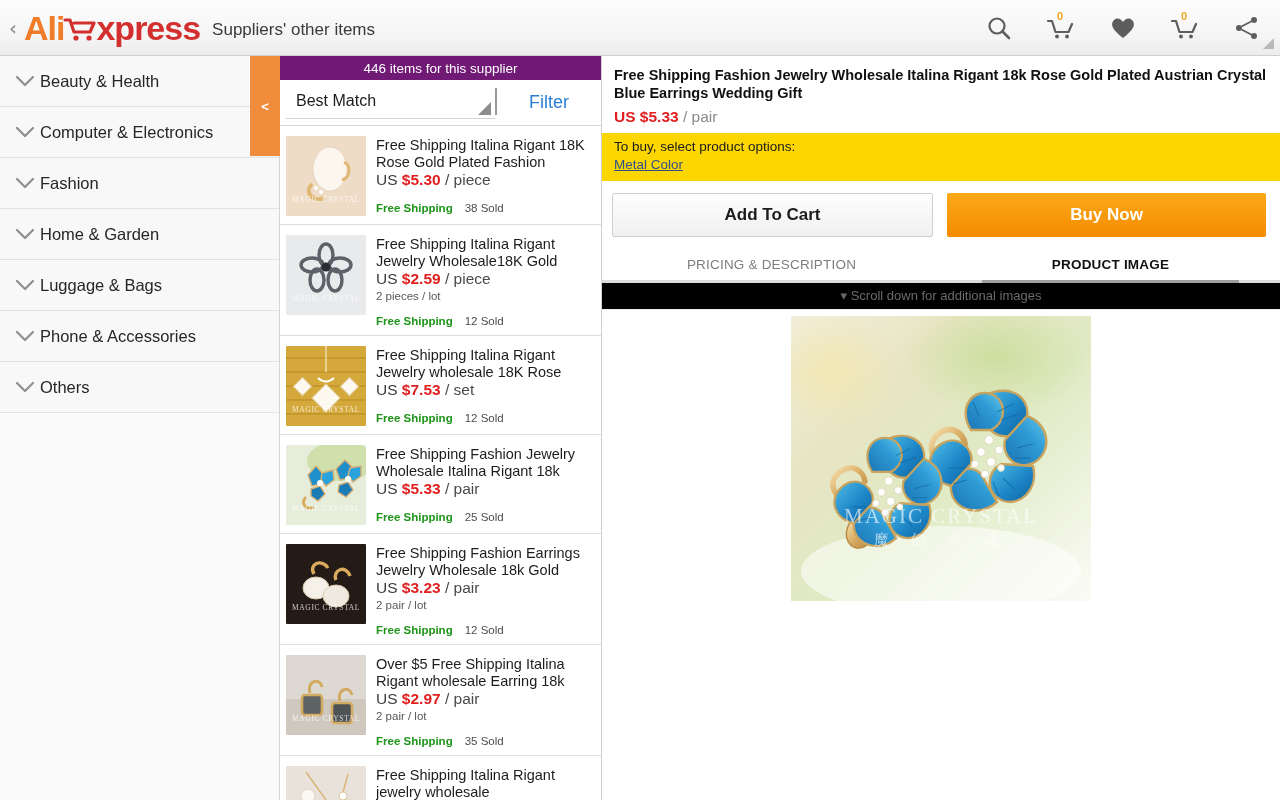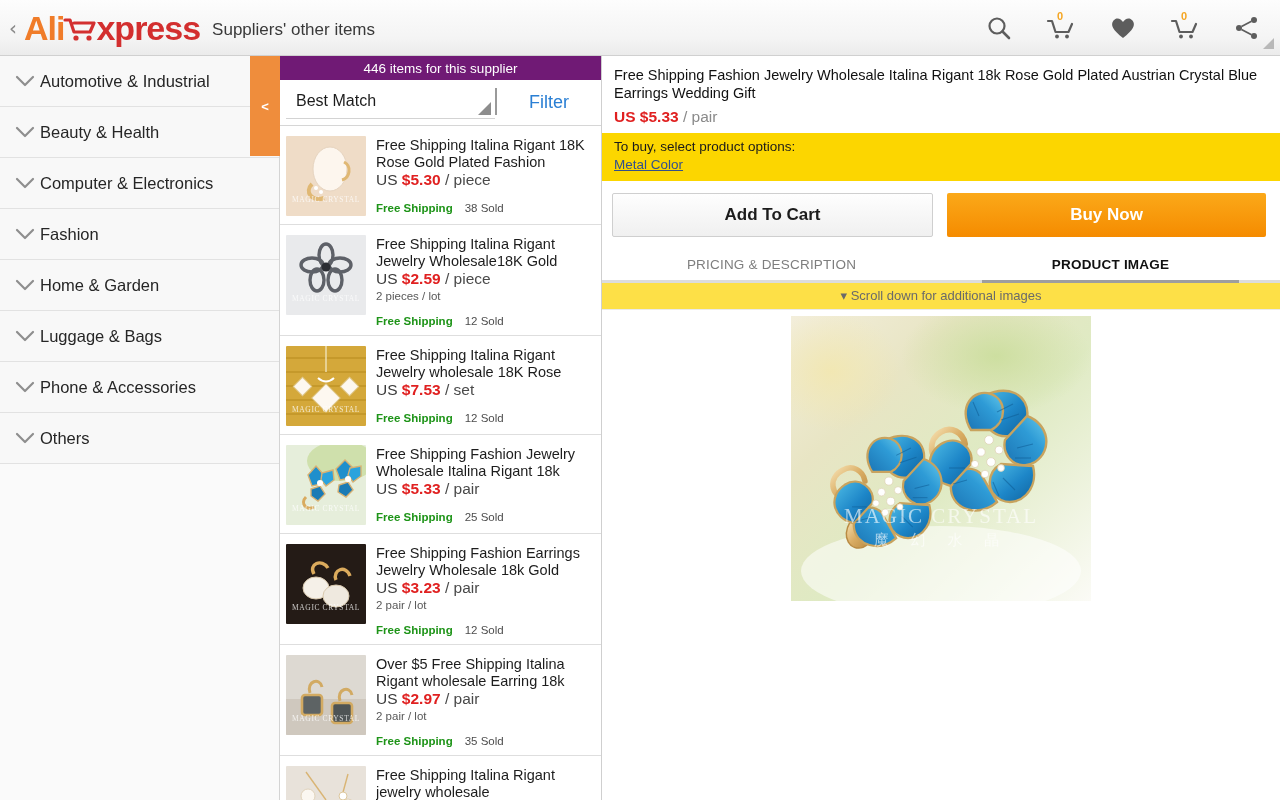--- a/index.html
+++ b/index.html
@@ -122,21 +122,21 @@
   .pprice b { color: #e02020; font-weight: bold; }
   .pprice span.unit { color: #4a4a4a; }
   .plot { font-size: 11.5px; color: #585858; margin-top: 2px; }
   .pmeta { margin-top: 13px; display: flex; align-items: center; gap: 12px; }
   .pship { font-size: 11.5px; color: #1e9418; font-weight: bold; }
   .psold { font-size: 11.5px; color: #4d4d4d; }
 
   
   .detail { flex: 1; background: #fff; display: flex; flex-direction: column; min-width: 0; overflow: hidden; }
   .d-title {
-    font-size: 14.5px; font-weight: normal; color: #111; line-height: 18px;
+    font-size: 14.5px; font-weight: bold; color: #111; line-height: 18px;
     padding: 10px 12px 4px 12px;
   }
   .d-price { padding: 2px 12px 7px 12px; font-size: 15.5px; }
   .d-price b { color: #e02020; font-weight: bold; }
   .d-price span { color: #8a8a8a; }
   .d-options {
     background: #fcd600; padding: 6px 12px 8px 12px;
   }
   .d-opt-text { font-size: 13.5px; color: #1a1a1a; }
   .d-opt-link {
@@ -159,21 +159,21 @@
   .d-tab {
     flex: 1; text-align: center; padding: 10px 0 8px 0; font-size: 13.5px;
     color: #7e7e7e; cursor: pointer; letter-spacing: 0.2px; position: relative;
   }
   .d-tab.active { color: #111; font-weight: bold; }
   .d-tab.active::after {
     content: ""; position: absolute; left: 12%; right: 12%; bottom: -3px;
     height: 3px; background: #9e9e9e;
   }
   .d-scrollhint {
-    background: #fde047; text-align: center; font-size: 13px; color: #6a6a6a;
+    background: #000000; text-align: center; font-size: 13px; color: #6a6a6a;
     padding: 5px 0 6px 0; border-bottom: 1px solid #eaeaea;
   }
   .d-imgwrap { flex: 1; display: flex; justify-content: center; padding-top: 6px; overflow: hidden; }
   .d-img { width: 300px; height: 285px; position: relative; overflow: hidden; }
 
   .wm {
     position: absolute; width: 100%; text-align: center;
     font-family: "Liberation Serif", serif; color: rgba(255,255,255,0.62);
     letter-spacing: 2px; pointer-events: none;
   }
@@ -242,28 +242,20 @@
           <line x1="8.5" y1="14.5" x2="18.5" y2="19.7" stroke="#5d5d5d" stroke-width="1.8"></line>
         </svg>
       </div>
       <div class="share-corner"></div>
     </div>
   </div>
 
   <div class="body">
 
     <div class="sidebar" id="sidebar">
-        <div class="cat-item">
-          <span class="cat-chev">
-            <svg width="20" height="12" viewBox="0 0 20 12">
-              <polyline points="2,2 10,10 18,2" fill="none" stroke="#8e8e8e" stroke-width="2.2" stroke-linecap="round" stroke-linejoin="round"></polyline>
-            </svg>
-          </span>
-          <span class="cat-label">Automotive &amp; Industrial</span>
-        </div>
         <div class="cat-item">
           <span class="cat-chev">
             <svg width="20" height="12" viewBox="0 0 20 12">
               <polyline points="2,2 10,10 18,2" fill="none" stroke="#8e8e8e" stroke-width="2.2" stroke-linecap="round" stroke-linejoin="round"></polyline>
             </svg>
           </span>
           <span class="cat-label">Beauty &amp; Health</span>
         </div>
         <div class="cat-item">
           <span class="cat-chev">

